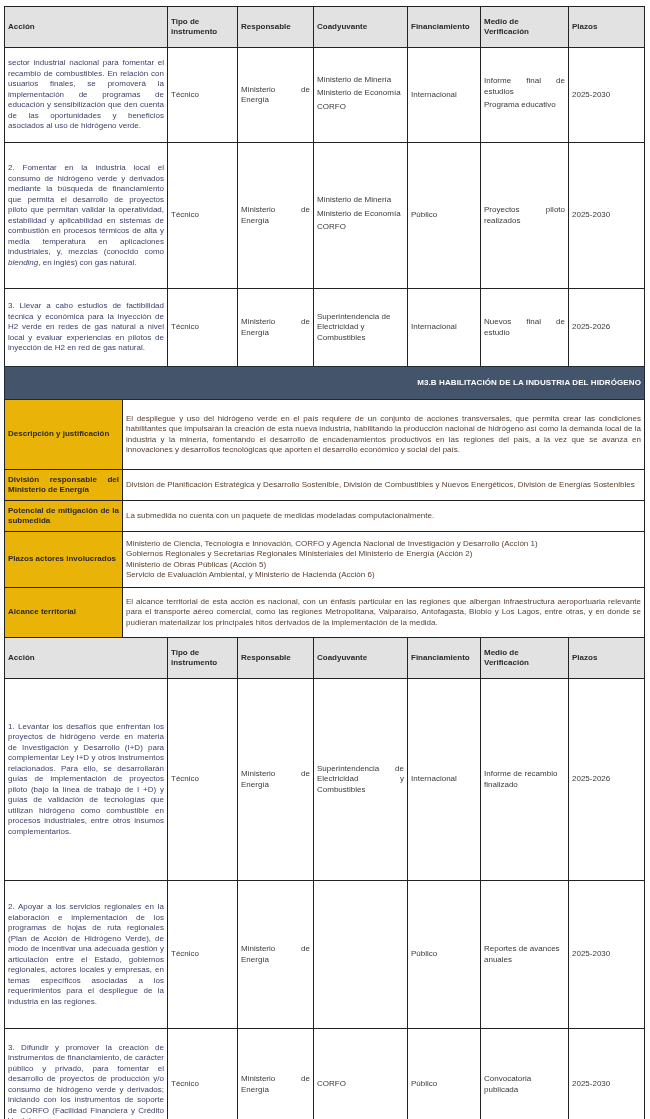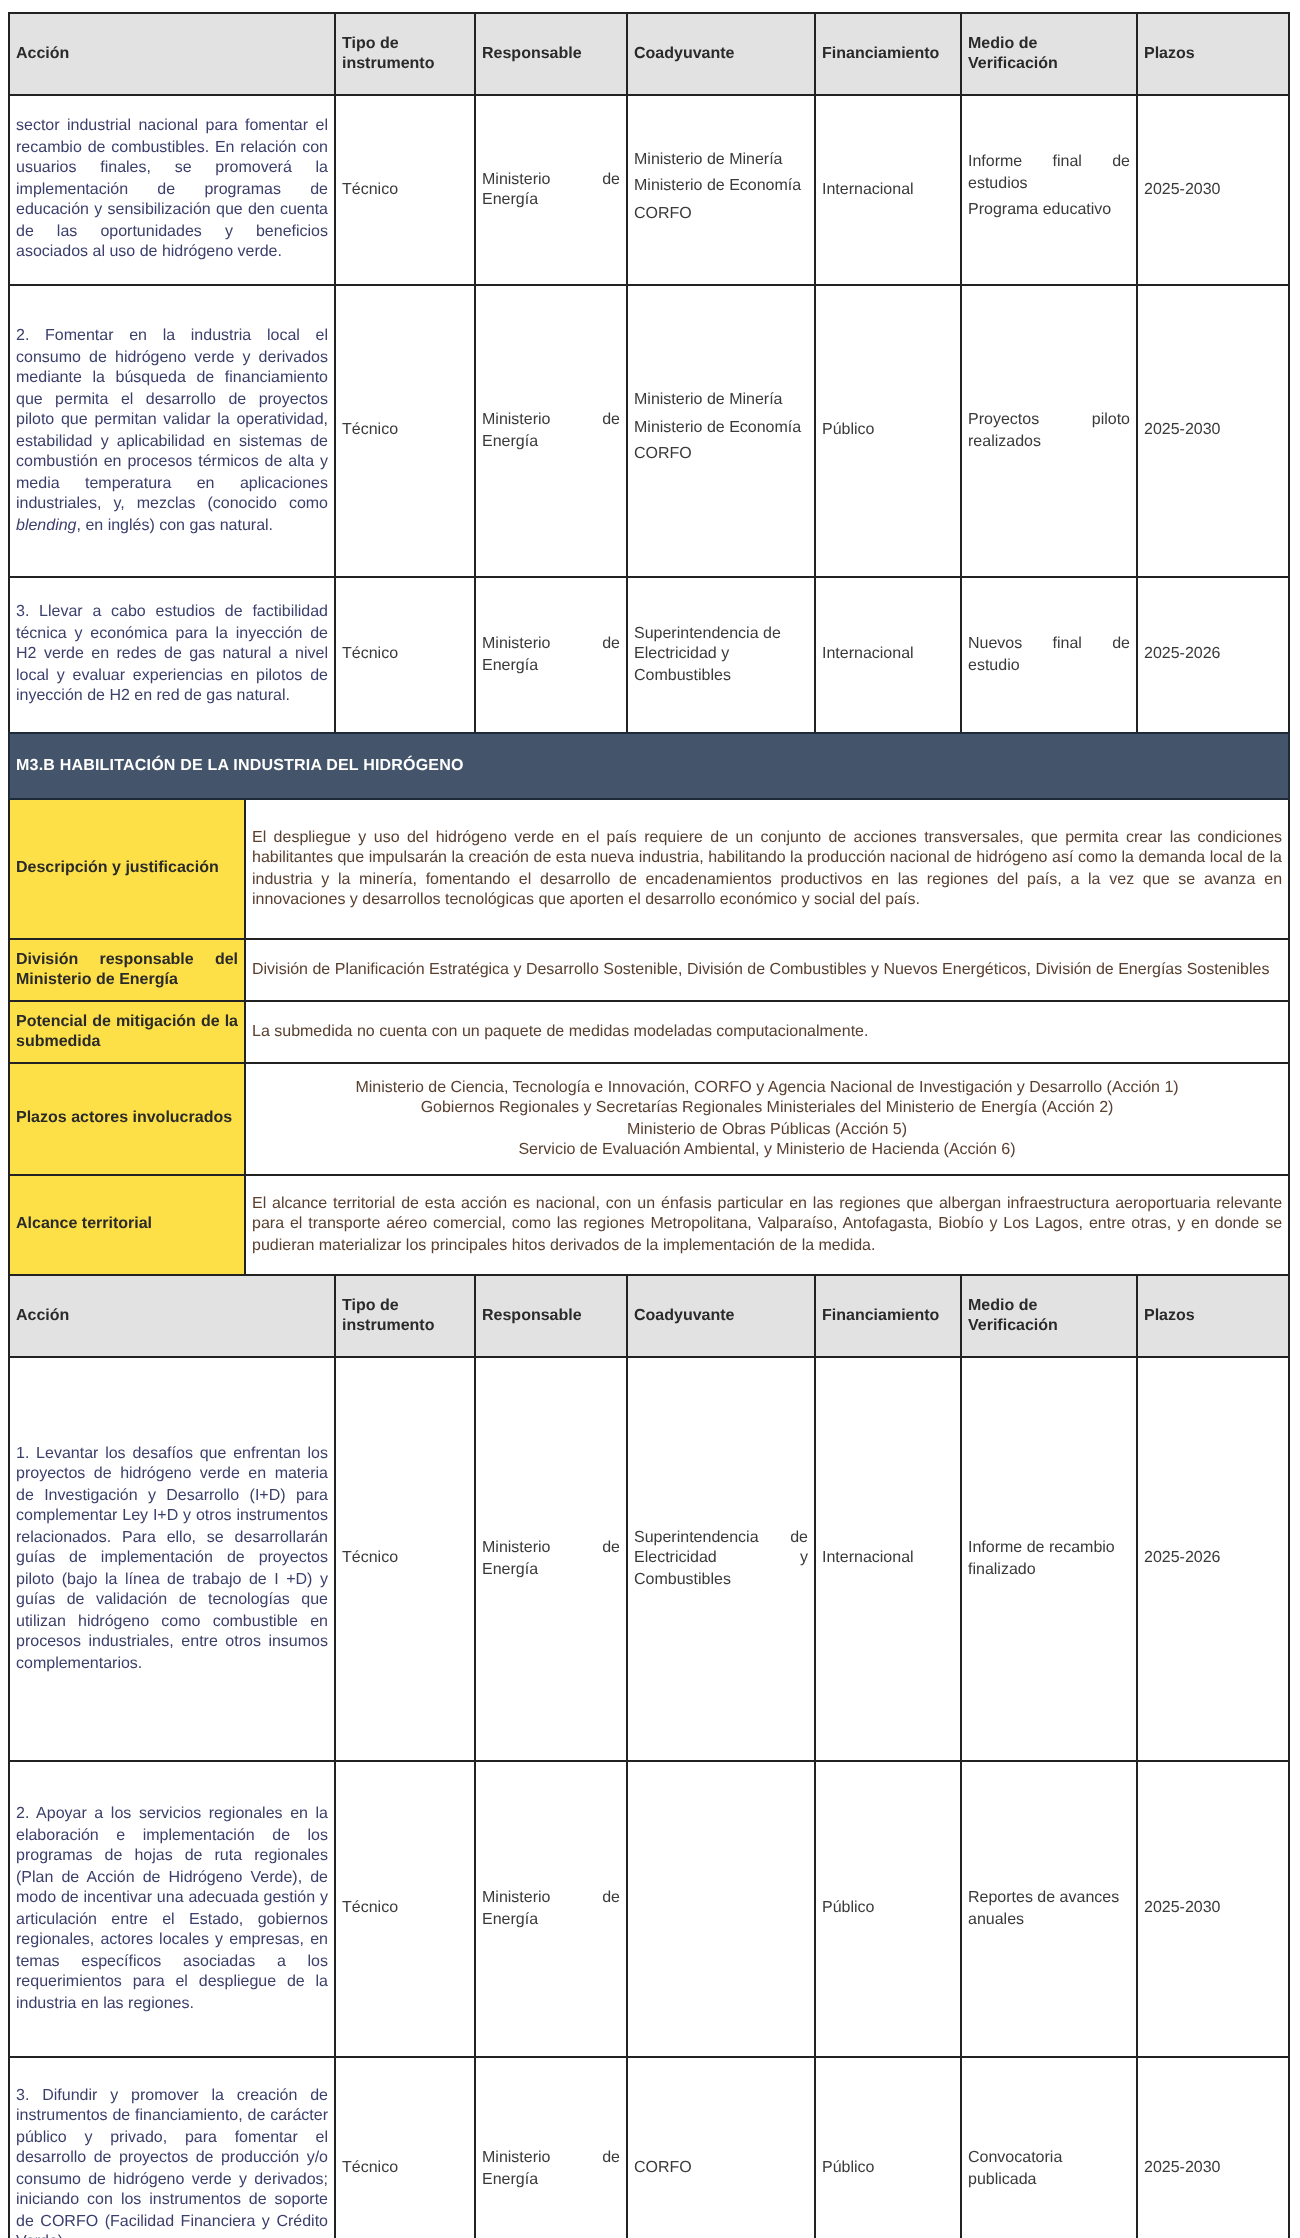--- a/index.html
+++ b/index.html
@@ -7,24 +7,24 @@
            font-family: "Liberation Sans", sans-serif; color: #3a3a3a; }
     .page { position: absolute; left: 4px; top: 6px; width: 640px; }
     table { border-collapse: collapse; width: 640px; table-layout: fixed; }
     td, th { border: 1.5px solid #222; font-size: 8px; line-height: 10.5px; padding: 2px 3px;
              vertical-align: middle; font-weight: normal; text-align: left; }
     th { background: #e2e2e2; font-weight: bold; color: #2a2a2a; height: 36px; }
     .just { text-align: justify; text-align-last: left; }
     .accion { color: #3b3f6b; }
     .sub { display: block; margin-bottom: 3px; }
     .section-header td { background: #44546a; color: #ffffff; font-weight: bold; height: 28px;
-                         font-size: 8px; letter-spacing: 0.1px; border-color: #1e2a38; }
-    .label-cell { background: #fde047; font-weight: bold; color: #2a2a2a; }
+                         font-size: 8px; letter-spacing: 0.1px; border-color: #1e2a38; text-align: right; }
+    .label-cell { background: #eab308; font-weight: bold; color: #2a2a2a; }
     .info-cell { color: #5a4030; }
-    .info-line { display: block; text-align: center; }
+    .info-line { display: block; }
   </style>
 </head>
 <body>
 
 <div class="page">
 
   <table>
     <colgroup>
       <col style="width:163px">
         <col style="width:70px">

